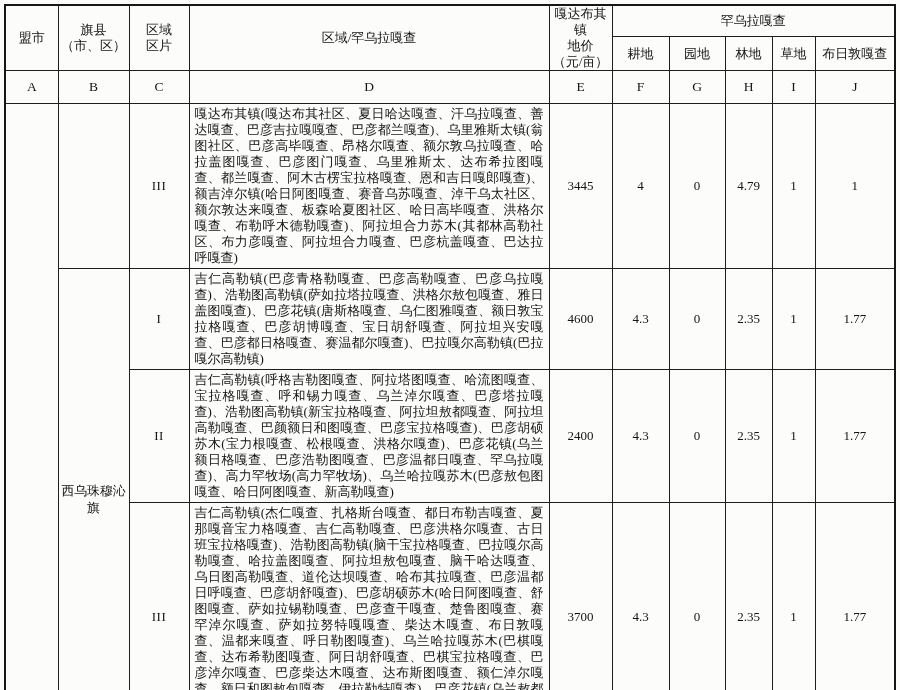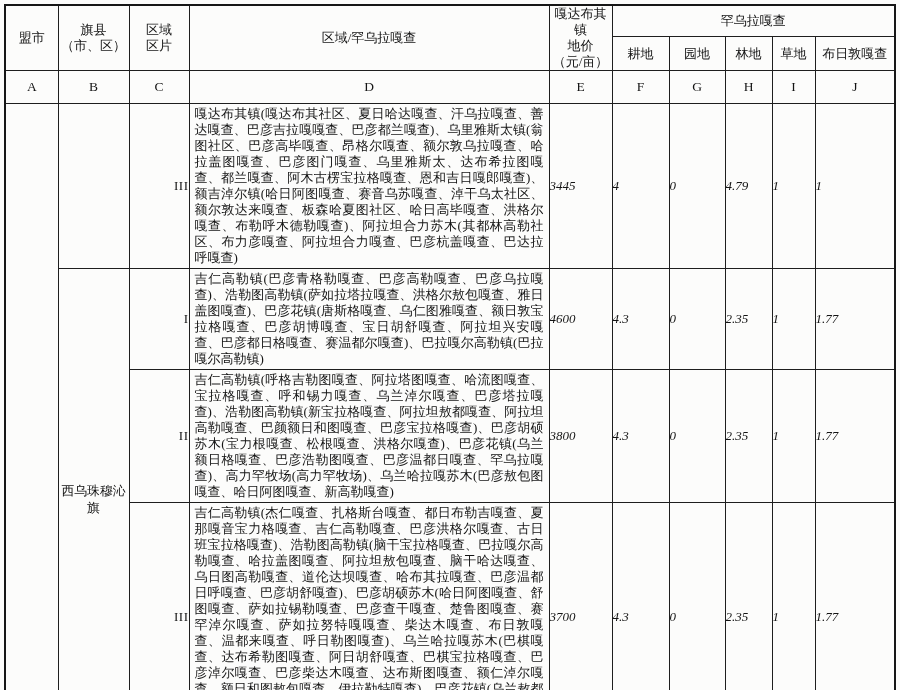--- a/index.html
+++ b/index.html
@@ -27,27 +27,27 @@
     text-align:center;
     font-size:13px;
     line-height:16px;
     white-space:pre-line;
   }
   .letter{
     text-align:center;
     font-size:13.5px;
   }
   .zone{
-    text-align:right;
+    text-align:center;
     font-size:13px;
     letter-spacing:0.5px;
   }
   .num{
+    text-align:center;
     font-size:13px;
-    font-style:italic;
   }
   .desc{
     text-align:justify;
     font-size:13px;
     line-height:16px;
     padding:2px 5px 2px 5px;
   }
   .banner{
     text-align:center;
     font-size:12.8px;
@@ -133,21 +133,21 @@
     <td class="num">4.3</td>
     <td class="num">0</td>
     <td class="num">2.35</td>
     <td class="num">1</td>
     <td class="num">1.77</td>
   </tr>
 
   <tr class="r3">
     <td class="zone">II</td>
     <td class="desc">吉仁高勒镇(呼格吉勒图嘎查、阿拉塔图嘎查、哈流图嘎查、宝拉格嘎查、呼和锡力嘎查、乌兰淖尔嘎查、巴彦塔拉嘎查)、浩勒图高勒镇(新宝拉格嘎查、阿拉坦敖都嘎查、阿拉坦高勒嘎查、巴颜额日和图嘎查、巴彦宝拉格嘎查)、巴彦胡硕苏木(宝力根嘎查、松根嘎查、洪格尔嘎查)、巴彦花镇(乌兰额日格嘎查、巴彦浩勒图嘎查、巴彦温都日嘎查、罕乌拉嘎查)、高力罕牧场(高力罕牧场)、乌兰哈拉嘎苏木(巴彦敖包图嘎查、哈日阿图嘎查、新高勒嘎查)</td>
-    <td class="num">3800</td>
+    <td class="num">2400</td>
     <td class="num">4.3</td>
     <td class="num">0</td>
     <td class="num">2.35</td>
     <td class="num">1</td>
     <td class="num">1.77</td>
   </tr>
 
   <tr class="r4">
     <td class="zone">III</td>
     <td class="desc">吉仁高勒镇(杰仁嘎查、扎格斯台嘎查、都日布勒吉嘎查、夏那嘎音宝力格嘎查、吉仁高勒嘎查、巴彦洪格尔嘎查、古日班宝拉格嘎查)、浩勒图高勒镇(脑干宝拉格嘎查、巴拉嘎尔高勒嘎查、哈拉盖图嘎查、阿拉坦敖包嘎查、脑干哈达嘎查、乌日图高勒嘎查、道伦达坝嘎查、哈布其拉嘎查、巴彦温都日呼嘎查、巴彦胡舒嘎查)、巴彦胡硕苏木(哈日阿图嘎查、舒图嘎查、萨如拉锡勒嘎查、巴彦查干嘎查、楚鲁图嘎查、赛罕淖尔嘎查、萨如拉努特嘎嘎查、柴达木嘎查、布日敦嘎查、温都来嘎查、呼日勒图嘎查)、乌兰哈拉嘎苏木(巴棋嘎查、达布希勒图嘎查、阿日胡舒嘎查、巴棋宝拉格嘎查、巴彦淖尔嘎查、巴彦柴达木嘎查、达布斯图嘎查、额仁淖尔嘎查、额日和图敖包嘎查、伊拉勒特嘎查)、巴彦花镇(乌兰敖都嘎查、查干包古图嘎查、宝日温都尔嘎查、乌日音图雅嘎查、哈日根台嘎查、萨如拉宝拉格嘎查)</td>

